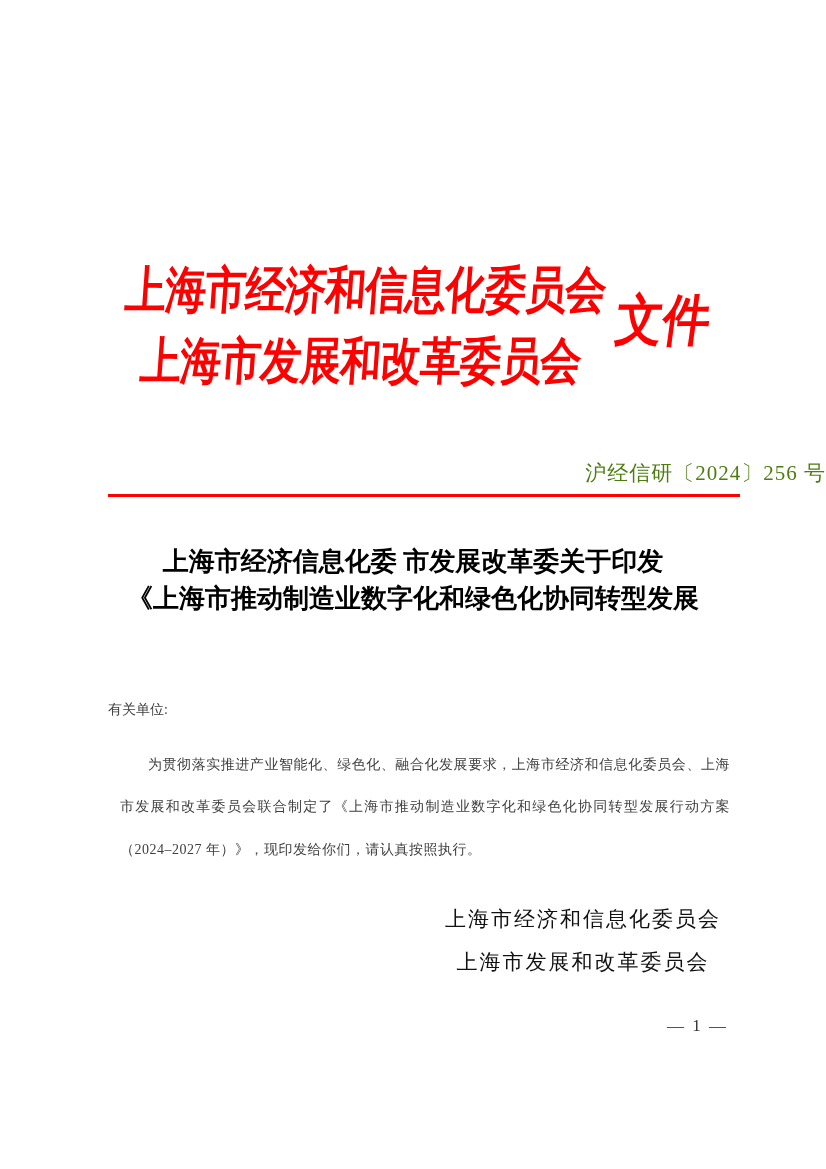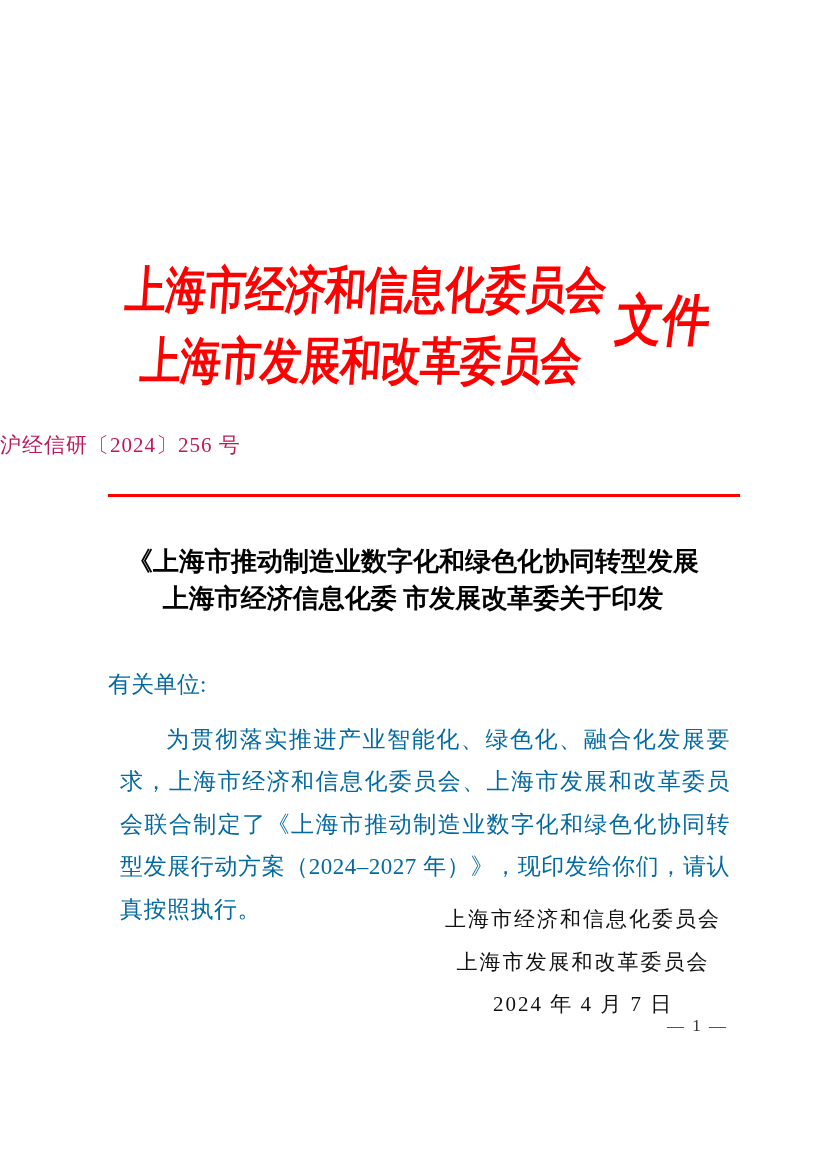--- a/index.html
+++ b/index.html
@@ -43,26 +43,26 @@
     line-height: 1;
     transform: scale(1, 1.18) skewX(-9deg);
     transform-origin: left top;
     white-space: nowrap;
   }
 
   
   .doc-number {
     position: absolute;
     left: 0;
-    top: 431px;
+    top: 459px;
     width: 100%;
-    text-align: left;
+    text-align: right;
     font-size: 21px;
     letter-spacing: 1px;
-    color: #be185d;
+    color: #4d7c0f;
     white-space: nowrap;
   }
 
   
   .red-line {
     position: absolute;
     left: 108px;
     top: 494px;
     width: 632px;
     height: 3px;
@@ -79,25 +79,25 @@
     font-weight: bold;
     font-size: 26px;
     line-height: 37px;
     color: #000000;
   }
 
   
   .body-block {
     position: absolute;
     left: 108px;
-    top: 664px;
+    top: 689px;
     width: 634px;
-    font-size: 23px;
+    font-size: 14px;
     line-height: 42.5px;
-    color: #0369a1;
+    color: #404040;
   }
   .salutation {
     text-align: left;
   }
   .paragraph {
     margin: 12px;
     text-indent: 2em;
     text-align: justify;
     letter-spacing: 0.5px;
   }
@@ -136,30 +136,29 @@
     <div>上海市经济和信息化委员会</div>
     <div>上海市发展和改革委员会</div>
   </div>
   <div class="doc-type">文件</div>
 
   <div class="doc-number">沪经信研〔2024〕256 号</div>
 
   <div class="red-line"></div>
 
   <div class="doc-title">
+    <div>上海市经济信息化委 市发展改革委关于印发</div>
     <div>《上海市推动制造业数字化和绿色化协同转型发展</div>
-    <div>上海市经济信息化委 市发展改革委关于印发</div>
   </div>
 
   <div class="body-block">
     <div class="salutation">有关单位:</div>
     <p class="paragraph">为贯彻落实推进产业智能化、绿色化、融合化发展要求，上海市经济和信息化委员会、上海市发展和改革委员会联合制定了《上海市推动制造业数字化和绿色化协同转型发展行动方案（2024–2027 年）》，现印发给你们，请认真按照执行。</p>
   </div>
 
   <div class="signature">
     <div>上海市经济和信息化委员会</div>
     <div>上海市发展和改革委员会</div>
-    <div>2024 年 4 月 7 日</div>
   </div>
 
   <div class="page-number">— 1 —</div>
 
 </div>
 
 </body></html>

